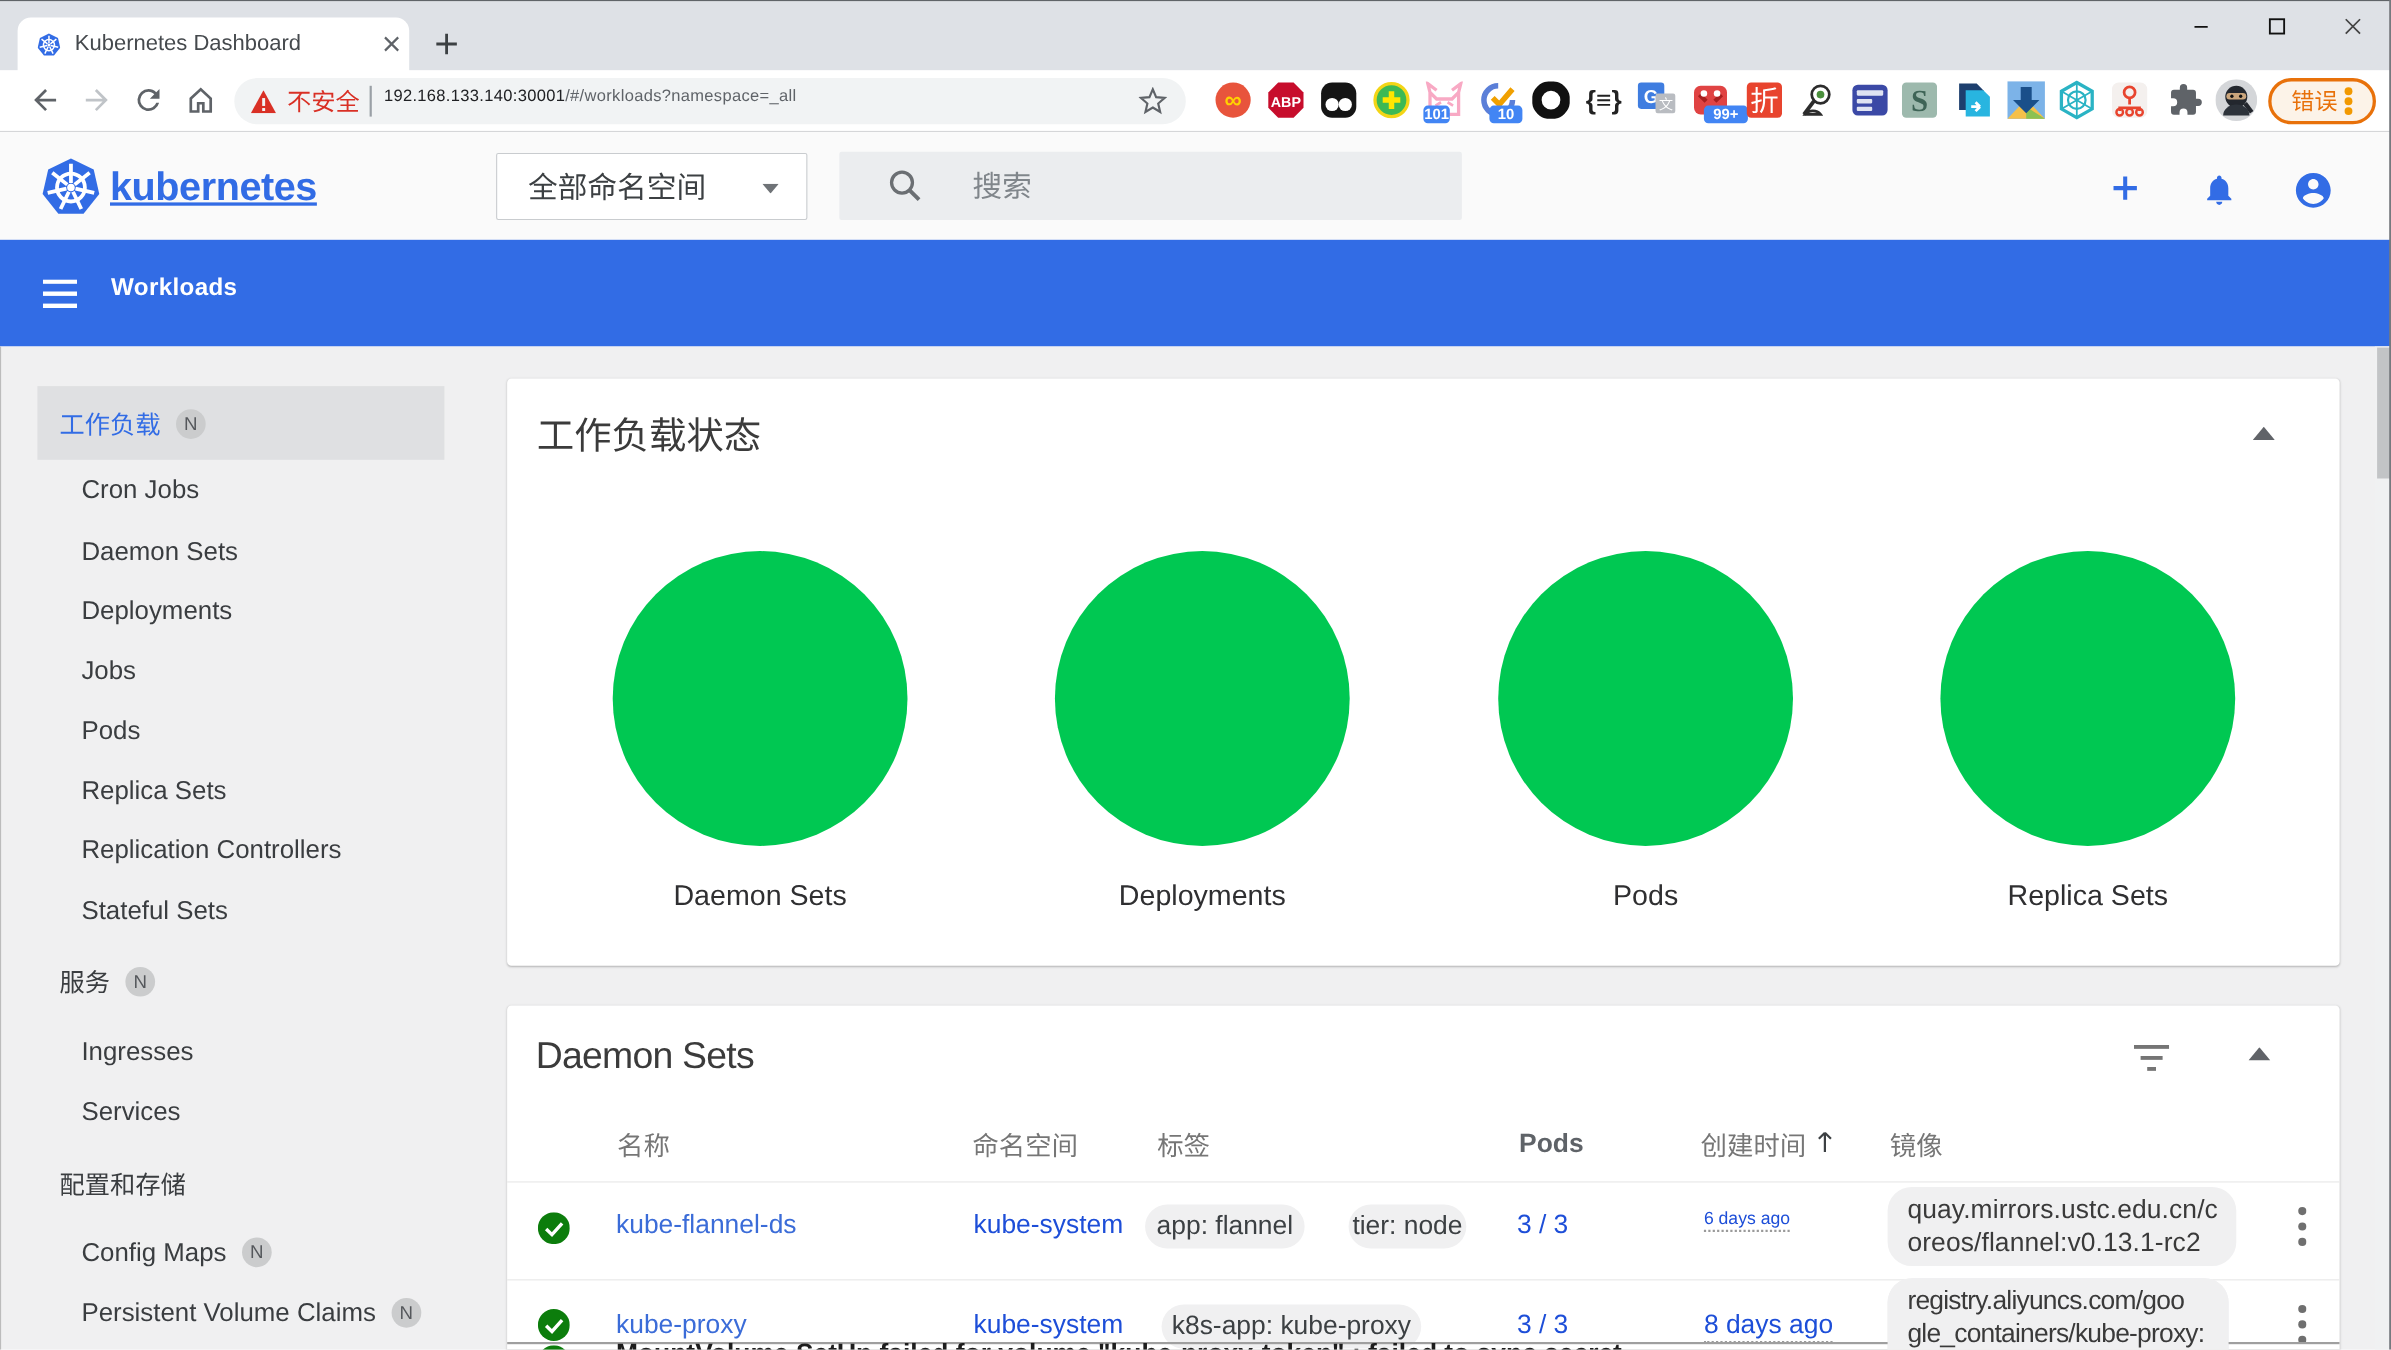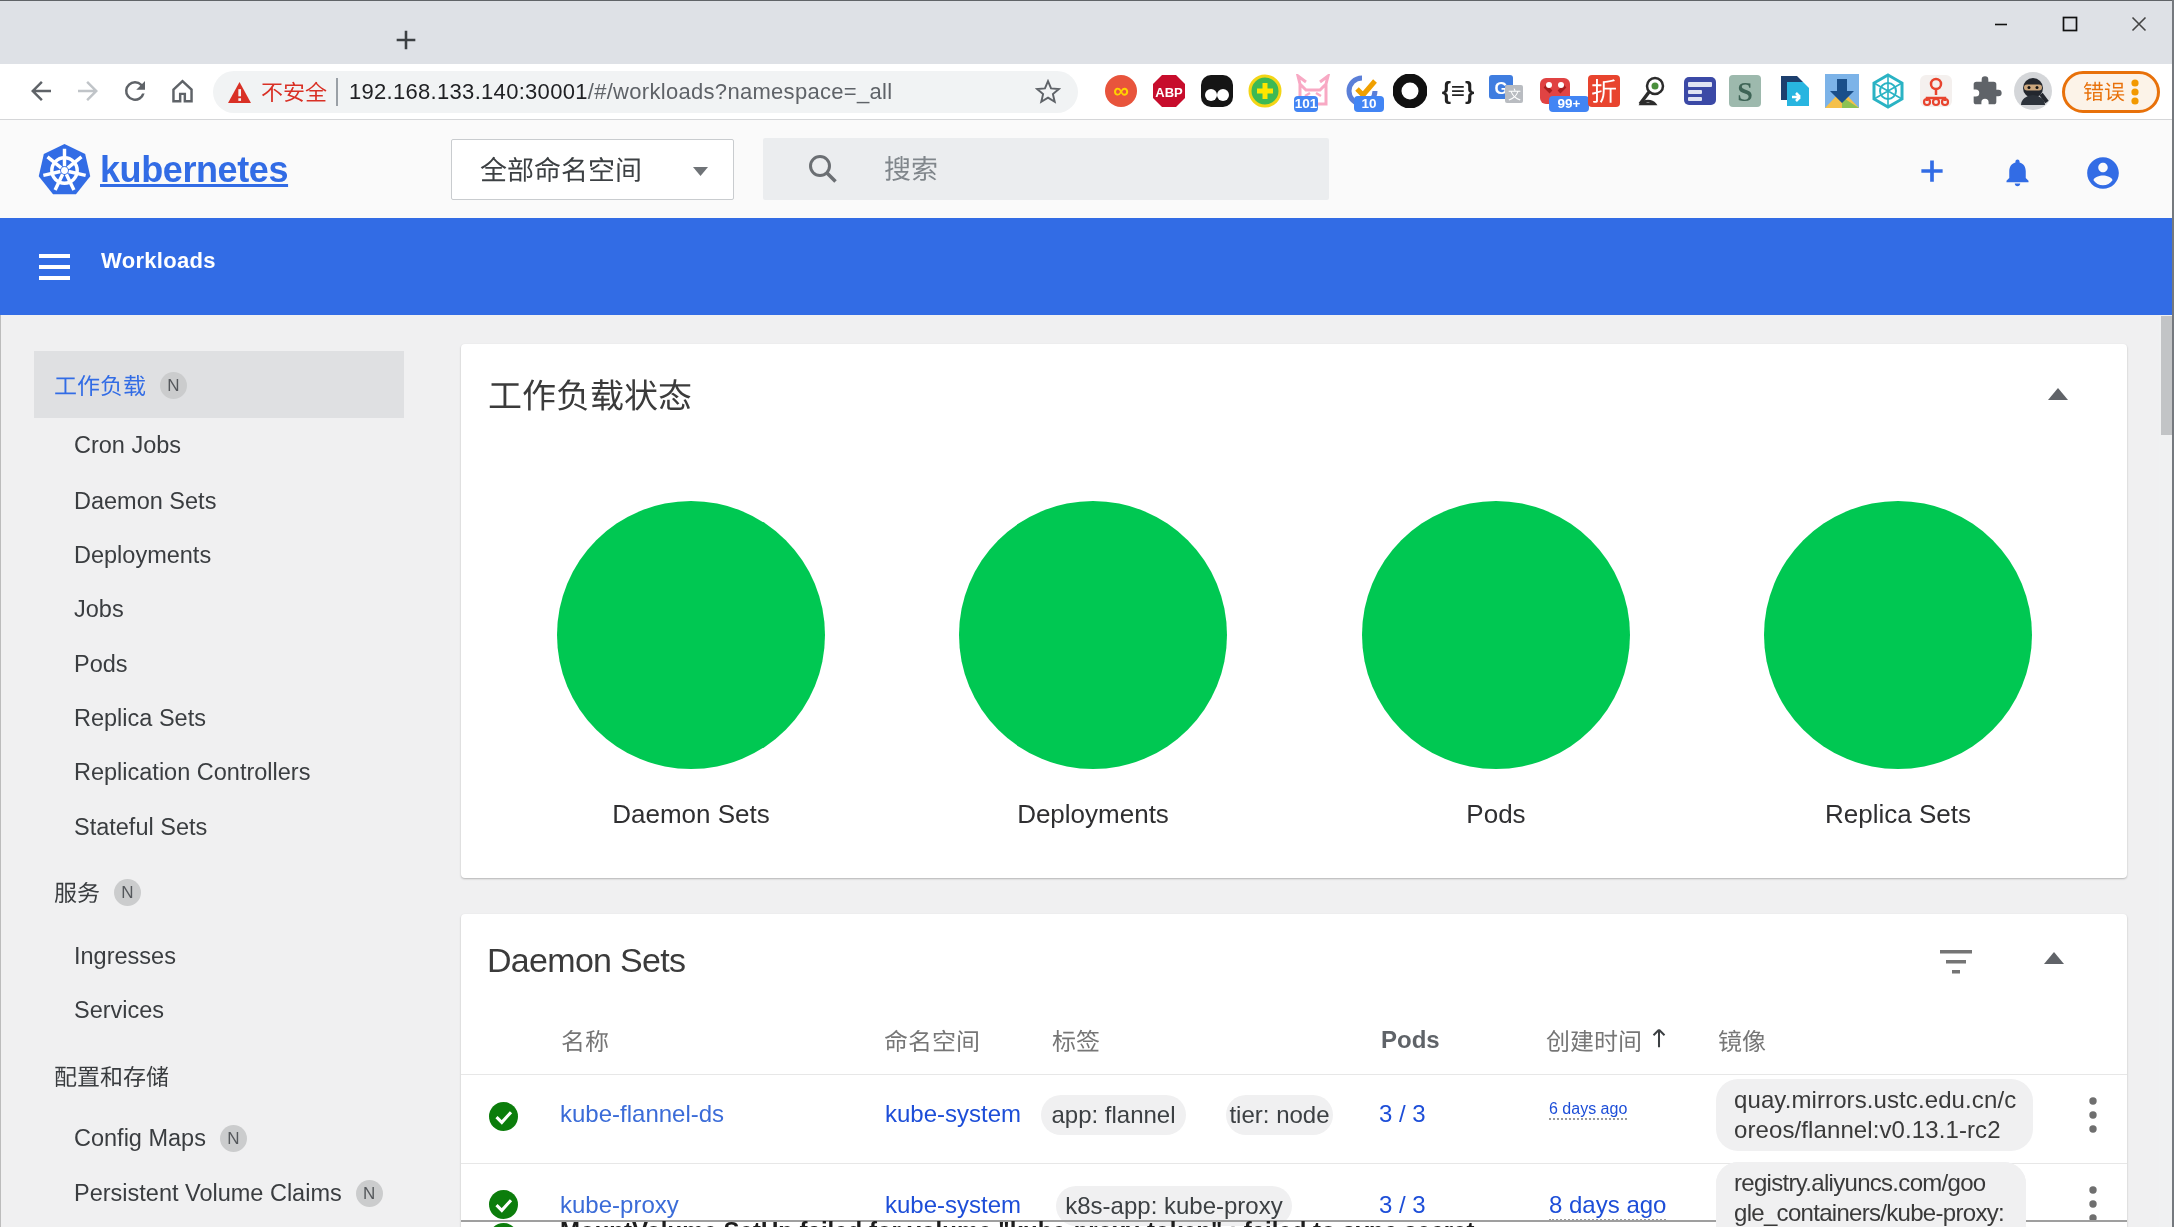--- a/index.html
+++ b/index.html
@@ -12,21 +12,21 @@
 #tabstrip { position:absolute; left:0; top:0; width:2174px; height:64px; background:#dee1e6; border-top:1px solid #606468; }
 #tab { position:absolute; left:16px; top:15px; width:356px; height:49px; background:#fff; border-radius:12px 12px 0 0; }
 #tabtitle { position:absolute; left:52px; top:12px; font-size:20px; color:#45494d; letter-spacing:0; white-space:nowrap; }
 #tabclose { position:absolute; left:328px; top:12px; width:24px; height:24px; }
 #newtab { position:absolute; left:392px; top:25px; width:28px; height:28px; }
 
 
 #toolbar { position:absolute; left:0; top:64px; width:2174px; height:56px; background:#fff; border-bottom:1px solid #d5d6d8; }
 #omnibox { position:absolute; left:213px; top:7px; width:865px; height:42px; background:#f1f3f4; border-radius:21px; }
 .urldark { color:#202124; } .urlgrey { color:#5f6368; }
-#urltext { position:absolute; left:136px; top:8px; font-size:22px; letter-spacing:0.3px; white-space:nowrap; }
+#urltext { position:absolute; left:136px; top:8px; font-size:15px; letter-spacing:0.3px; white-space:nowrap; }
 #omnisep { position:absolute; left:123px; top:7px; width:2px; height:28px; background:#9aa0a6; }
 .ext { position:absolute; top:10px; width:34px; height:34px; }
 .badge { position:absolute; font-size:13.5px; color:#fff; background:#4285f4; border-radius:4px; text-align:center; line-height:16px; height:16px; top:32px; font-weight:bold; }
 #errpill { position:absolute; left:2062px; top:7px; width:98px; height:42px; border:3px solid #e8710a; border-radius:21px; background:#fcf3e8; }
 
 
 #khdr { position:absolute; left:0; top:120px; width:2174px; height:98px; background:#fafafa; }
 #kwordmark { position:absolute; left:100px; top:29px; font-size:36px; font-weight:bold; color:#326ce5; letter-spacing:-0.4px;text-decoration:underline; }
 #nsbox { position:absolute; left:451px; top:19px; width:283px; height:61px; background:#fff; border:1px solid #c9cccf; border-radius:2px; }
 #searchbox { position:absolute; left:763px; top:18px; width:566px; height:62px; background:#ebedef; border-radius:2px; }
@@ -52,20 +52,34 @@
 .rowdiv { position:absolute; left:0; width:1666px; height:1px; background:#e7e7e7; }
 .days { border-bottom:2px dotted #9a9a9a; padding-bottom:1px; }
 #scrollbar { position:absolute; left:2158px; top:0; width:16px; height:912px; background:#f0f1f2; }
 #scrollthumb { position:absolute; left:2160px; top:1px; width:13px; height:119px; background:#c2c4c6; }
 #rightedge { position:absolute; left:2172px; top:0; width:2px; height:1227px; background:#75797e; }
 </style>
 </head>
 <body>
 
 <div id="tabstrip">
+  <div id="tab">
+    <div class="abs" style="left:18px; top:14px;">
+        <svg width="21" height="22" viewBox="0 0 100 104">
+          <polygon points="50.0,2.0 89.1,20.8 98.7,63.1 71.7,97.0 28.3,97.0 1.3,63.1 10.9,20.8" fill="#326ce5"></polygon>
+          <circle cx="50" cy="52" r="24" fill="none" stroke="#fff" stroke-width="6.5"></circle>
+          <path d="M50.0 44.0 L50.0 11.0 M56.3 47.0 L82.1 26.4 M57.8 53.8 L90.0 61.1 M53.5 59.2 L67.8 88.9 M46.5 59.2 L32.2 88.9 M42.2 53.8 L10.0 61.1 M43.7 47.0 L17.9 26.4" stroke="#fff" stroke-width="6.5" fill="none"></path>
+          <circle cx="50" cy="52" r="6.5" fill="#fff"></circle>
+        </svg>
+      </div>
+    <span id="tabtitle">Kubernetes Dashboard</span>
+    <svg id="tabclose" viewBox="0 0 24 24">
+        <path d="M6 6 L18 18 M18 6 L6 18" stroke="#5f6368" stroke-width="2" fill="none"></path>
+      </svg>
+  </div>
   <svg id="newtab" viewBox="0 0 24 24">
       <path d="M12 4 V20 M4 12 H20" stroke="#3c4043" stroke-width="2.2" fill="none"></path>
     </svg>
   <svg class="abs" style="left:1993px; top:15px; width:16px; height:16px;" viewBox="0 0 16 16">
       <path d="M2 8.5 H14" stroke="#111" stroke-width="1.6" fill="none"></path>
     </svg>
   <svg class="abs" style="left:2062px; top:15px; width:16px; height:16px;" viewBox="0 0 16 16">
       <rect x="1.5" y="1.5" width="13" height="13" stroke="#111" stroke-width="1.7" fill="none"></rect>
     </svg>
   <svg class="abs" style="left:2131px; top:15px; width:16px; height:16px;" viewBox="0 0 16 16">

